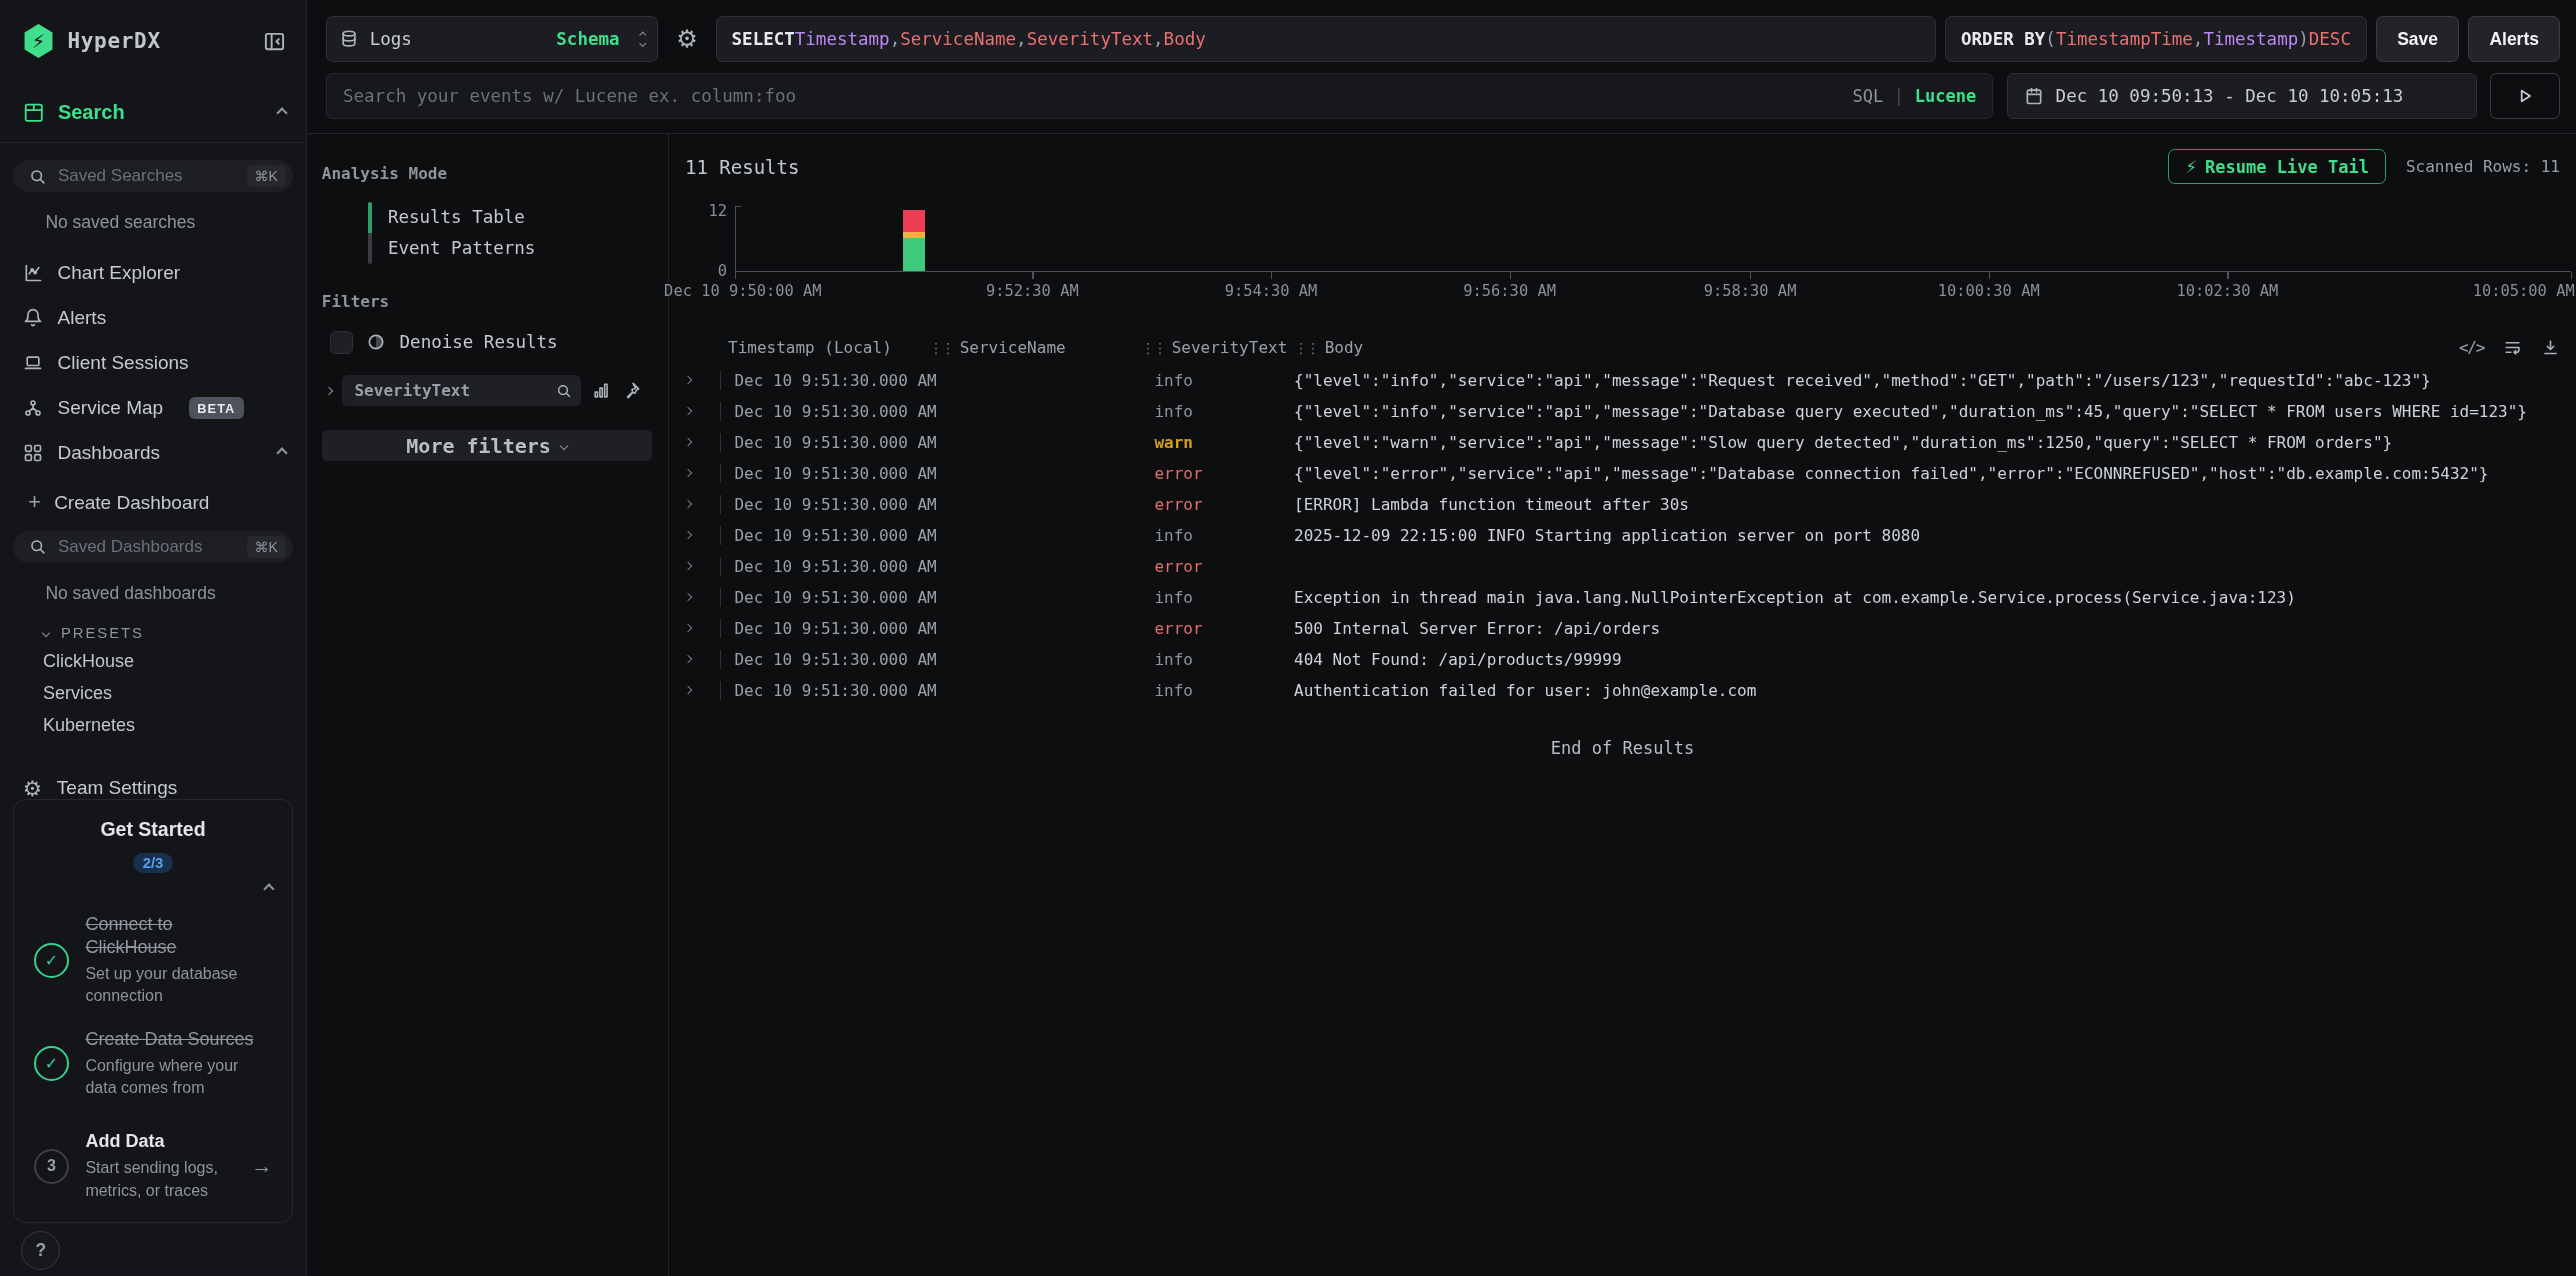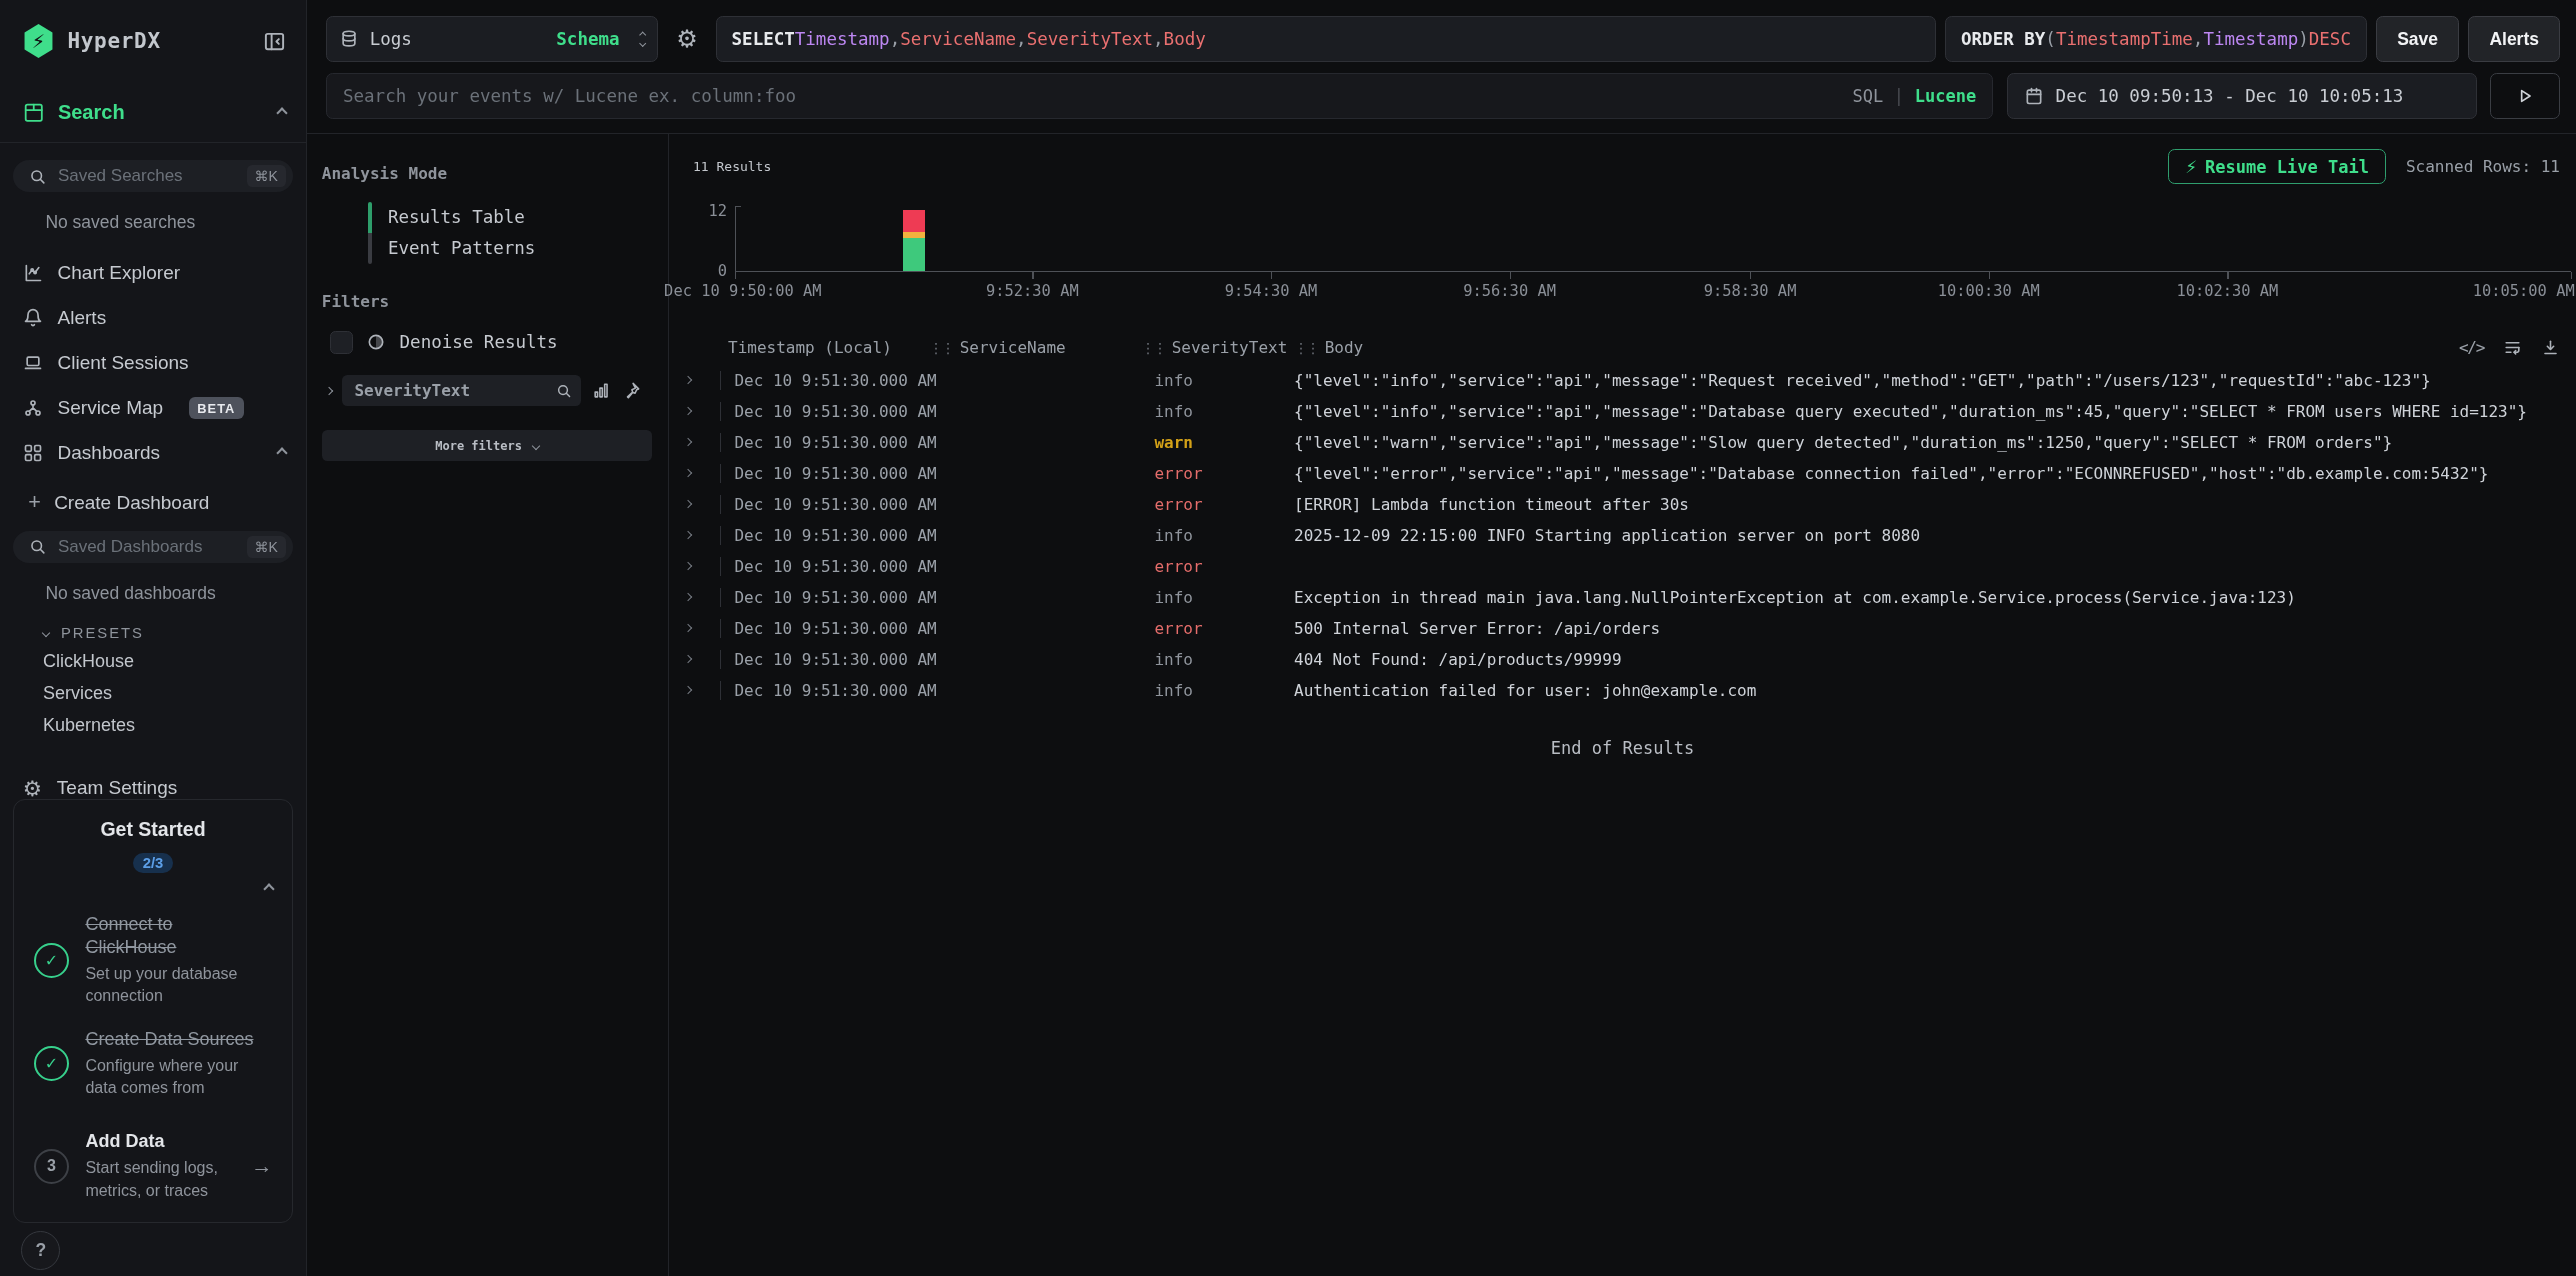--- a/index.html
+++ b/index.html
@@ -98,25 +98,25 @@
   .rail i{flex:1;} .rail .on{background:#2e9e6b;} .rail .off{background:#3a3c42;}
   .mode-list{margin-left:16px; flex:1;}
   .mode{height:31px; display:flex; align-items:center; font-size:17.5px; color:var(--midgray);}
   .fp-h2{margin-top:28px;}
   .denoise-row{margin-top:20px; display:flex; align-items:center; gap:13.4px; padding-left:8px;}
   .checkbox{width:23px; height:23px; border-radius:5.4px; background:#1e2025; border:1.3px solid #2e3036;}
   .den-label{font-size:17.5px; color:var(--midgray);}
   .field-row{margin-top:21.5px; display:flex; align-items:center; gap:10.7px; padding-left:4px;}
   .field-pill{width:239px; height:31px; background:#1e2025; border-radius:5.4px; display:flex; align-items:center; padding:0 9.4px 0 12px; font-size:16px; font-weight:bold; color:#9aa0a8;}
   .field-pill svg{margin-left:auto;}
-  .more-btn{margin-top:24px; height:31px; background:#1e2025; border-radius:5.4px; display:flex; align-items:center; justify-content:center; gap:10.7px; font-size:12px; font-weight:bold; color:#b9bdc4;}
+  .more-btn{margin-top:24px; height:31px; background:#1e2025; border-radius:5.4px; display:flex; align-items:center; justify-content:center; gap:10.7px; font-size:20px; font-weight:bold; color:#b9bdc4;}
 
   .results{flex:1; min-width:0; display:flex; flex-direction:column; padding-top:13.4px;}
   .res-head{display:flex; align-items:center; padding:0 16px; height:38px;}
-  .res-count{font-size:13px; color:#c3c7cd;margin-left:8px;}
+  .res-count{font-size:19px; color:#c3c7cd;}
   .live-tail{margin-left:auto; height:35px; border:1.3px solid #2f9e6e; border-radius:6.7px; color:var(--accent); display:flex; align-items:center; gap:8px; padding:0 16px; font-size:17px; font-weight:bold;}
   .bolt{font-family:"DejaVu Sans",sans-serif;}
   .scanned{margin-left:20px; font-size:16px; color:#9aa0a8;}
 
   .chart{margin:20px 5.4px 0 0;}
   .chart-inner{display:flex;}
   .ylabels{width:66px; flex:none; position:relative; font-size:15.4px; color:#8a8f97; text-align:right; padding-right:8px;}
   .ymax{position:absolute; top:-4px; right:8px;} .ymin{position:absolute; bottom:-8px; right:8px;}
   .plot{flex:1; position:relative; height:66px; border-left:1.3px solid #4e5157; border-bottom:1.3px solid #4e5157;}
   .plot::before{content:''; position:absolute; left:-1.3px; top:0; width:6.7px; height:1.3px; background:#4e5157;}

